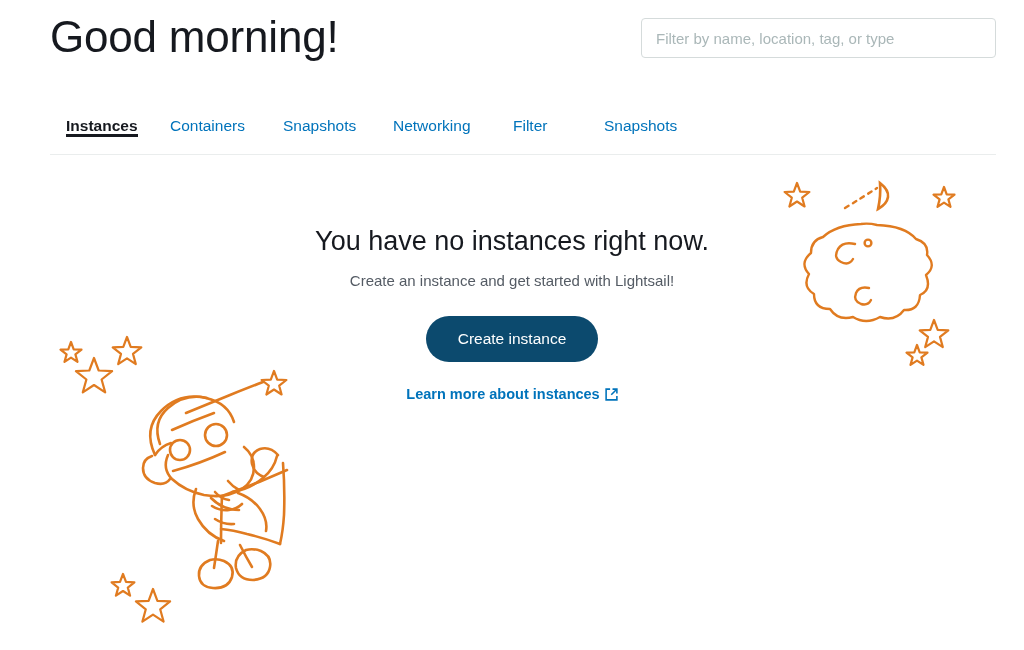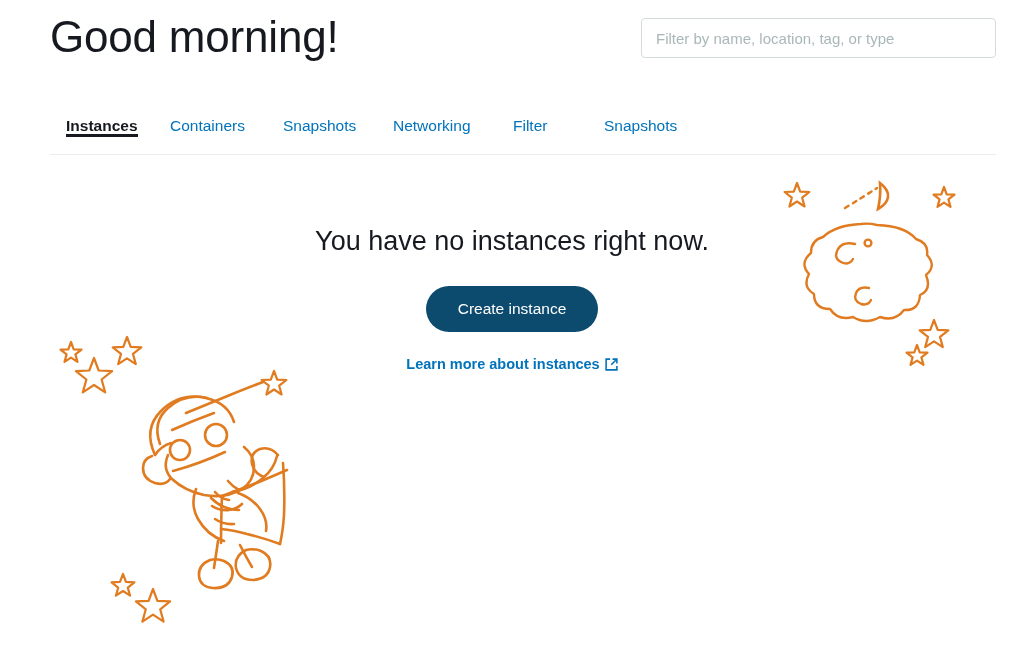--- a/index.html
+++ b/index.html
@@ -235,20 +235,21 @@
   <a class="tab active" style="left:66px;">Instances</a>
   <a class="tab" style="left:170px;">Containers</a>
   <a class="tab" style="left:283px;">Snapshots</a>
   <a class="tab" style="left:393px;">Networking</a>
   <a class="tab" style="left:513px;">Filter</a>
   <a class="tab" style="left:604px;">Snapshots</a>
 </div>
 
 <div class="empty">
   <p class="empty-title">You have no instances right now.</p>
+  <p class="empty-sub">Create an instance and get started with Lightsail!</p>
 
   <button class="create-btn">Create instance</button>
 
   <div class="learn-row">
     <a class="learn-link"><span>Learn more about instances</span><span class="ext-icon"><svg width="13" height="13" viewBox="0 0 14 14">
          <path d="M5.5 1.2H1.2v11.6h11.6V8.5" fill="none" stroke="#0073bb" stroke-width="1.7"></path>
          <path d="M8.1 1.2h4.7v4.7" fill="none" stroke="#0073bb" stroke-width="1.7"></path>
          <path d="M12.4 1.6L6.7 7.3" fill="none" stroke="#0073bb" stroke-width="1.7"></path>
        </svg></span></a>
   </div>

